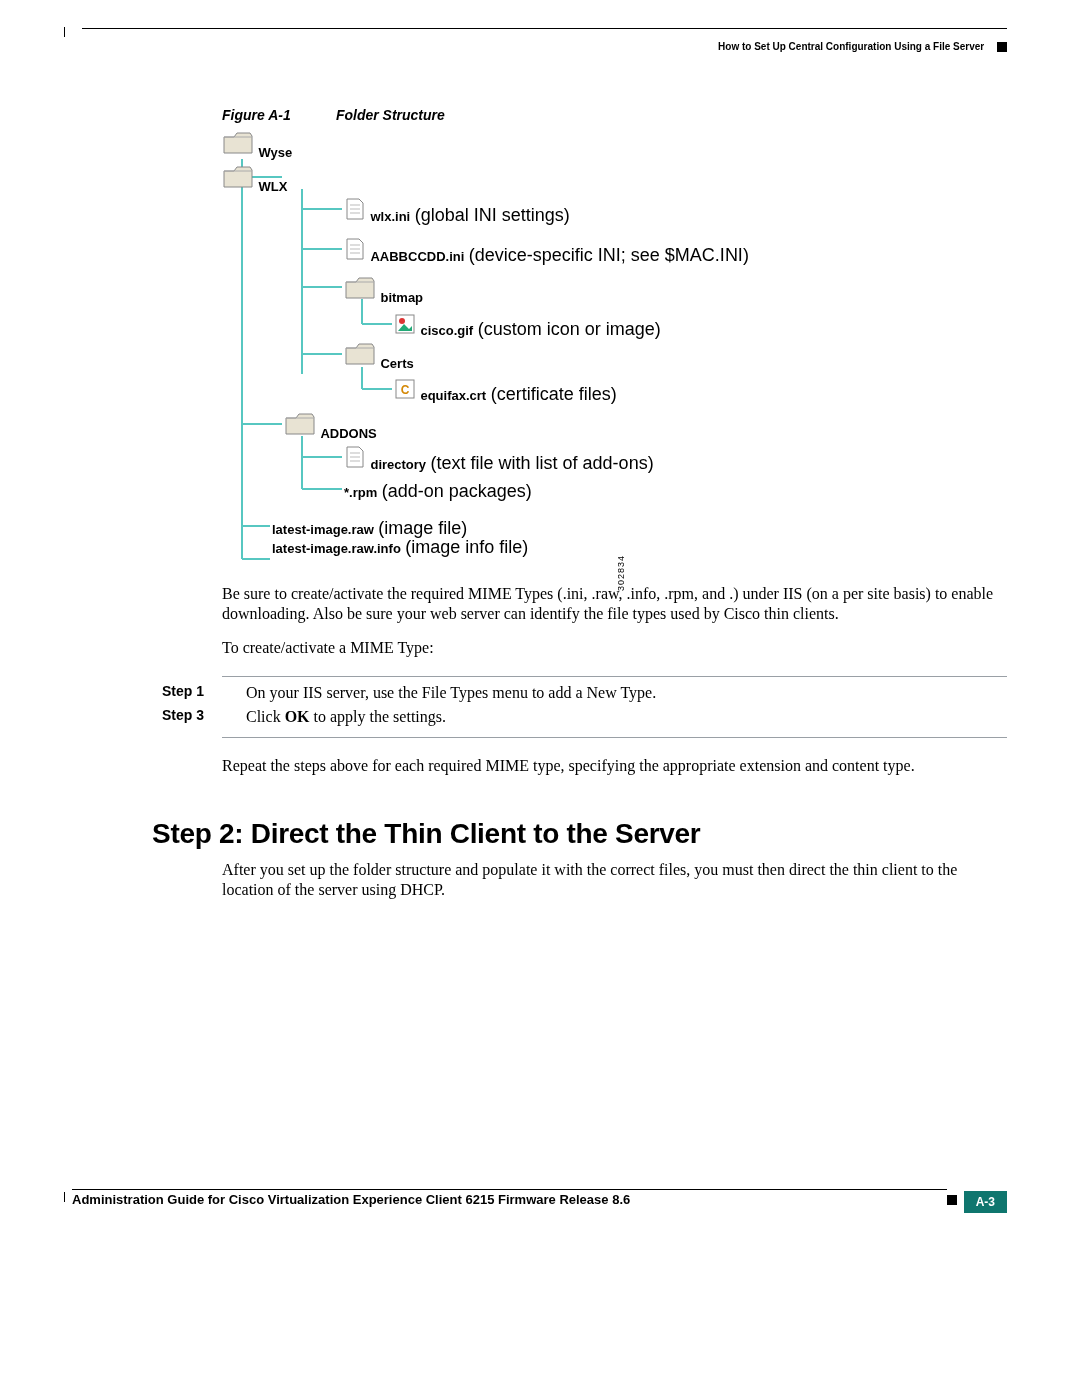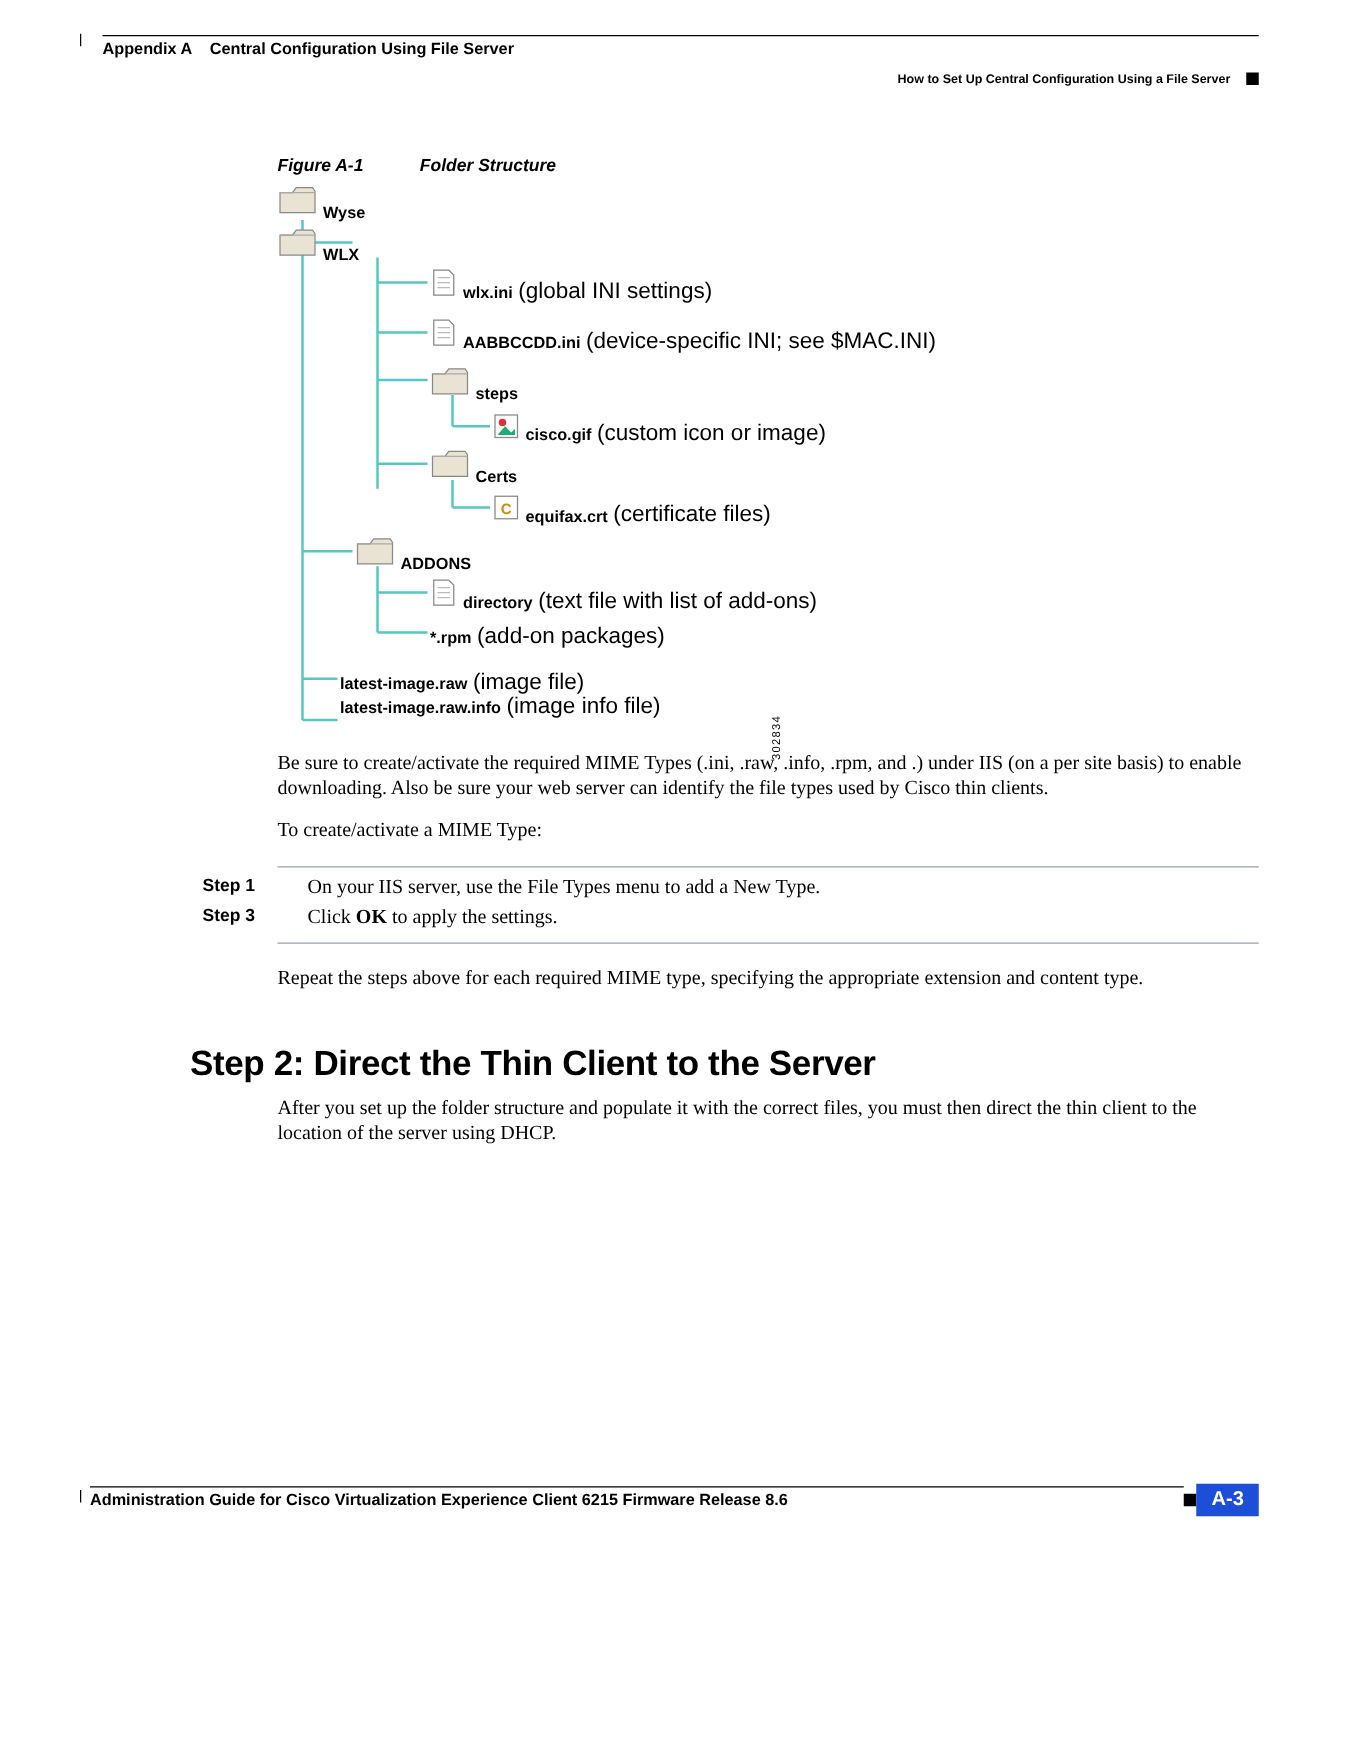--- a/index.html
+++ b/index.html
@@ -133,22 +133,22 @@
     display: flex;
     align-items: center;
     font-family: Arial, Helvetica, sans-serif;
     font-weight: bold;
     font-size: 13px;
     margin-top: 2px;
   }
   .footer-title { flex:1; text-align:left; padding-right:8px; }
   .footer-sq { width:10px; height:10px; background:#000; margin-right:10px;}
   .page-num-box {
-    background:#1d4ed8; color:#fff; font-family: Arial, Helvetica, sans-serif;
-    font-weight:bold; font-size:16px; padding:4px 12px;
+    background:#0f766e; color:#fff; font-family: Arial, Helvetica, sans-serif;
+    font-weight:bold; font-size:12px; padding:4px 12px;
     position:absolute; right:0; bottom:-6px;
   }
   .fignum {
     position:absolute;
     font-family: Arial, Helvetica, sans-serif;
     font-size:9px;
     transform: rotate(-90deg);
     right: 368px;
     bottom: 6px;
     color:#000;
@@ -156,24 +156,20 @@
   }
 </style>
 </head>
 <body>
 
 <div class="crop-mark-v"></div>
 <div class="crop-mark-v2"></div>
 
 <div class="page">
   <div class="top-rule"></div>
-  <div class="header-row">
-    <span class="appendix">Appendix A</span>
-    <span class="chapter">Central Configuration Using File Server</span>
-  </div>
   <div class="header-sub">
     <span>How to Set Up Central Configuration Using a File Server</span>
     <span class="sq"></span>
   </div>
 
   <div class="figure-caption">
     <span class="figlabel">Figure A-1</span>
     <span>Folder Structure</span>
   </div>
 
@@ -244,21 +240,21 @@
         </svg>
       <span class="node-label bold">AABBCCDD.ini</span>
       <span class="norm">(device-specific INI; see $MAC.INI)</span>
     </div>
 
     <div style="position:absolute;left:122px;top:145px;">
       <svg width="32" height="28">
           <path d="M2 8 L12 8 L15 4 L28 4 L30 7 L30 24 L2 24 Z" fill="#e8e3d3" stroke="#888"></path>
           <path d="M2 8 L30 8" stroke="#aaa"></path>
         </svg>
-      <span class="node-label bold">steps</span>
+      <span class="node-label bold">bitmap</span>
     </div>
 
     <div style="position:absolute;left:172px;top:184px;">
       <svg width="22" height="22">
           <rect x="2" y="2" width="18" height="18" fill="#fff" stroke="#888"></rect>
           <circle cx="8" cy="8" r="3" fill="#d33"></circle>
           <path d="M4 18 L10 11 L15 16 L18 13 L18 18 Z" fill="#2a7"></path>
         </svg>
       <span class="node-label bold">cisco.gif</span>
       <span class="norm">(custom icon or image)</span>

